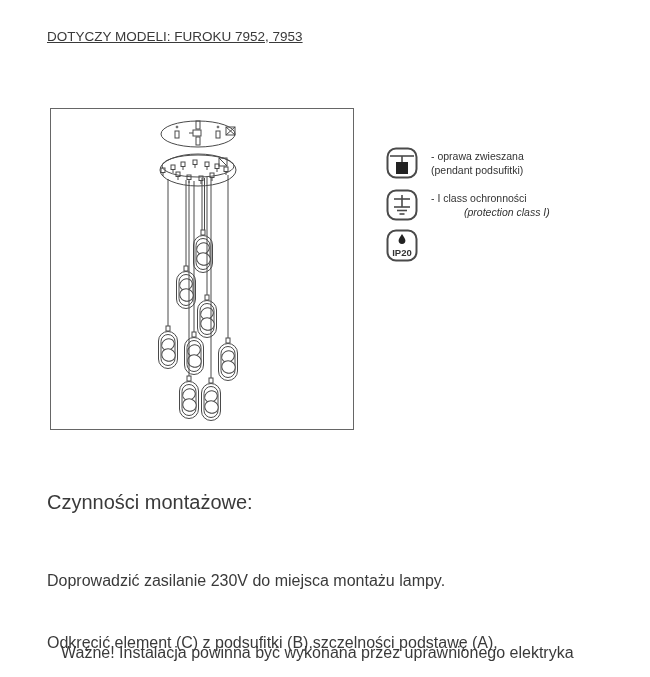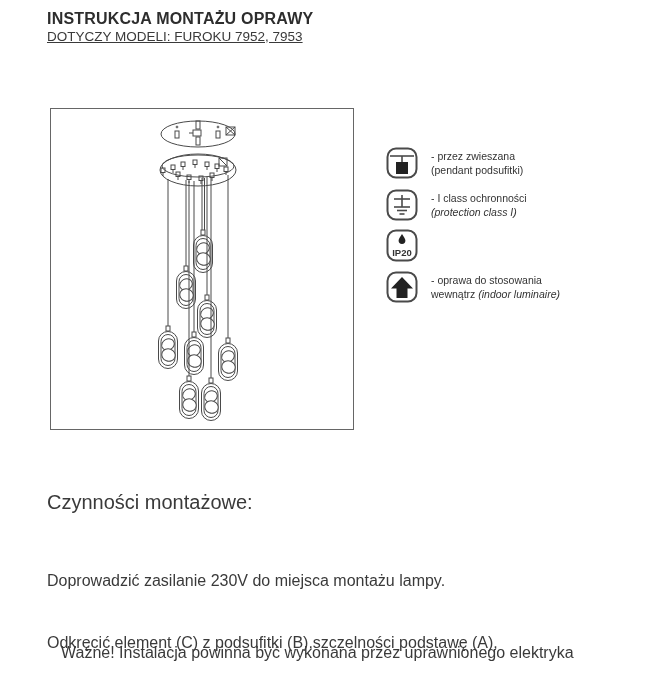--- a/index.html
+++ b/index.html
@@ -5,32 +5,31 @@
   html,body{margin:0;padding:0;background:#fff;}
   .page{
     position:relative;width:650px;height:677px;background:#ffffff;
     font-family:"Liberation Sans", sans-serif;color:#333;overflow:hidden;
   }
   .title{position:absolute;left:47px;top:10px;font-size:16px;font-weight:bold;color:#2d2d2d;letter-spacing:.2px;}
   .subtitle{position:absolute;left:47px;top:29px;font-size:13.5px;color:#3a3a3a;text-decoration:underline;}
   .drawing{position:absolute;left:50px;top:108px;}
   .legend-row{position:absolute;left:386px;display:flex;gap:13px;align-items:flex-start;}
   .legend-text{font-size:10.5px;line-height:13.5px;color:#333;padding-top:3px;white-space:nowrap;}
-  .it{font-style:italic;}
+  .it{font-style:italic;margin-left:33px;}
   .heading{position:absolute;left:47px;top:491px;font-size:20px;color:#3a3a3a;}
   .steps{position:absolute;left:47px;top:530px;font-size:16px;line-height:20.6px;color:#3a3a3a;white-space:pre;}
   .warning{position:absolute;left:61px;top:644px;font-size:16px;color:#3a3a3a;}
   svg text{font-family:"Liberation Sans", sans-serif;}
 </style>
 </head>
 <body>
 
 <div class="page">
 
-  <div class="title">INSTRUKCJA MONTAŻU OPRAWY</div>
   <div class="subtitle">DOTYCZY MODELI: FUROKU 7952, 7953</div>
 
   <svg class="drawing" width="304" height="322" viewBox="0 0 304 322">
     <defs>
       <g id="cap" stroke="#4a4a4a" fill="#ffffff" stroke-width="1">
         <rect x="8" y="-5" width="4" height="5"></rect>
         <rect x="0.5" y="0.5" width="19" height="37" rx="9.5"></rect>
         <rect x="3" y="3.5" width="14" height="31" rx="7"></rect>
         <ellipse cx="10" cy="13.5" rx="6.5" ry="5.5" transform="rotate(-28 10 13.5)"></ellipse>
         <ellipse cx="10.5" cy="24" rx="6.8" ry="6.2" transform="rotate(20 10.5 24)"></ellipse>
@@ -108,21 +107,21 @@
   </svg>
 
   <div class="legend-row" style="top:147px">
     <svg width="32" height="32" viewBox="0 0 32 32">
       <rect x="1.5" y="1.5" width="29" height="29" rx="8.5" fill="none" stroke="#4a4a4a" stroke-width="2"></rect>
       <line x1="4" y1="9" x2="28" y2="9" stroke="#4a4a4a" stroke-width="1.6"></line>
       <line x1="16" y1="9" x2="16" y2="15" stroke="#4a4a4a" stroke-width="1.6"></line>
       <rect x="10" y="15" width="12" height="12" fill="#222"></rect>
     </svg>
     <div class="legend-text">
-      <div>- przez zwieszana</div>
+      <div>- oprawa zwieszana</div>
       <div>(pendant podsufitki)</div>
     </div>
   </div>
 
   <div class="legend-row" style="top:189px">
     <svg width="32" height="32" viewBox="0 0 32 32">
       <rect x="1.5" y="1.5" width="29" height="29" rx="8.5" fill="none" stroke="#4a4a4a" stroke-width="2"></rect>
       <g stroke="#4a4a4a" stroke-width="1.6">
         <line x1="16" y1="6" x2="16" y2="18"></line>
         <line x1="8" y1="10" x2="24" y2="10"></line>
@@ -138,30 +137,20 @@
   </div>
 
   <div class="legend-row" style="top:229px">
     <svg width="32" height="33" viewBox="0 0 32 33">
       <rect x="1.5" y="1.5" width="29" height="30" rx="8.5" fill="none" stroke="#4a4a4a" stroke-width="2"></rect>
       <path d="M16 5 C14.2 8 12.6 9.8 12.6 11.6 a3.4 3.4 0 0 0 6.8 0 C19.4 9.8 17.8 8 16 5 Z" fill="#222"></path>
       <text x="16" y="27" font-size="9.5" font-weight="bold" fill="#333" text-anchor="middle">IP20</text>
     </svg>
   </div>
 
-  <div class="legend-row" style="top:271px">
-    <svg width="32" height="32" viewBox="0 0 32 32">
-      <rect x="1.5" y="1.5" width="29" height="29" rx="8.5" fill="none" stroke="#4a4a4a" stroke-width="2"></rect>
-      <polygon points="16,6 27,17.5 21.5,17.5 21.5,27 10.5,27 10.5,17.5 5,17.5" fill="#222"></polygon>
-    </svg>
-    <div class="legend-text">
-      <div>- oprawa do stosowania</div>
-      <div><span>wewnątrz </span><span class="it">(indoor luminaire)</span></div>
-    </div>
-  </div>
 
   <div class="heading">Czynności montażowe:</div>
 
   <div class="steps">
     <div>Doprowadzić zasilanie 230V do miejsca montażu lampy.</div>
     <div>Odkręcić element (C) z podsufitki (B),szczelności podstawę (A),</div>
     
     
     
   </div>

